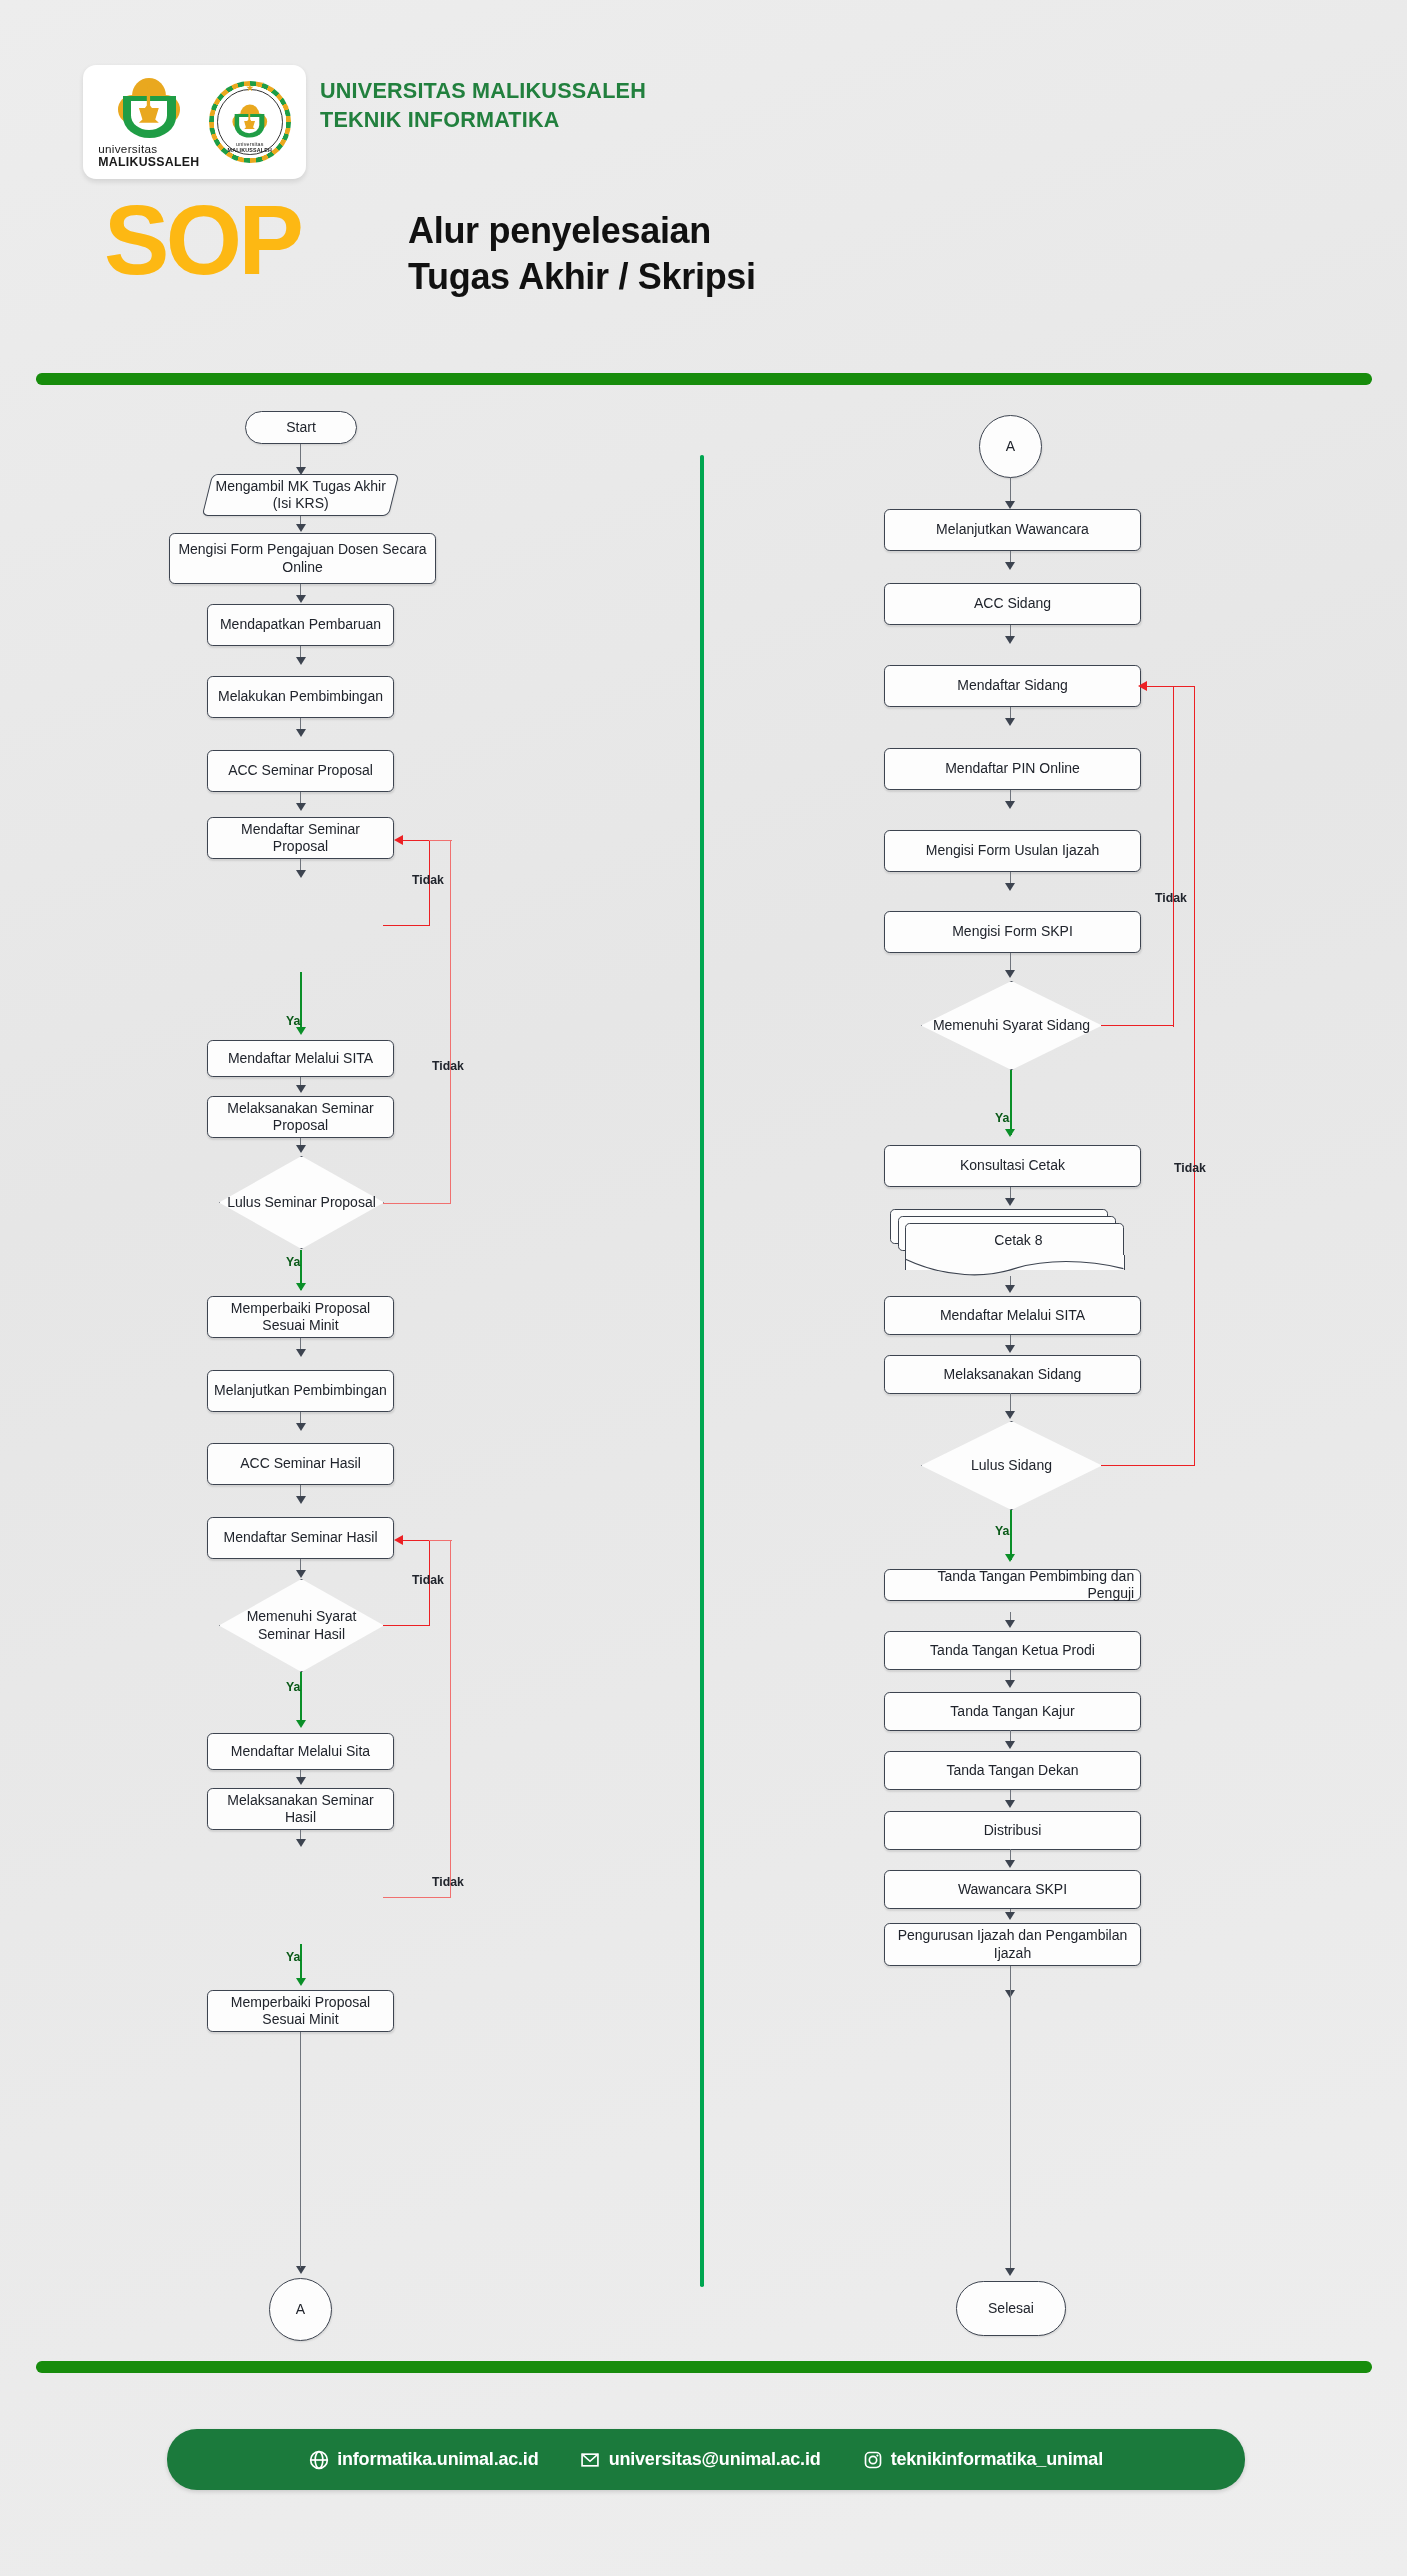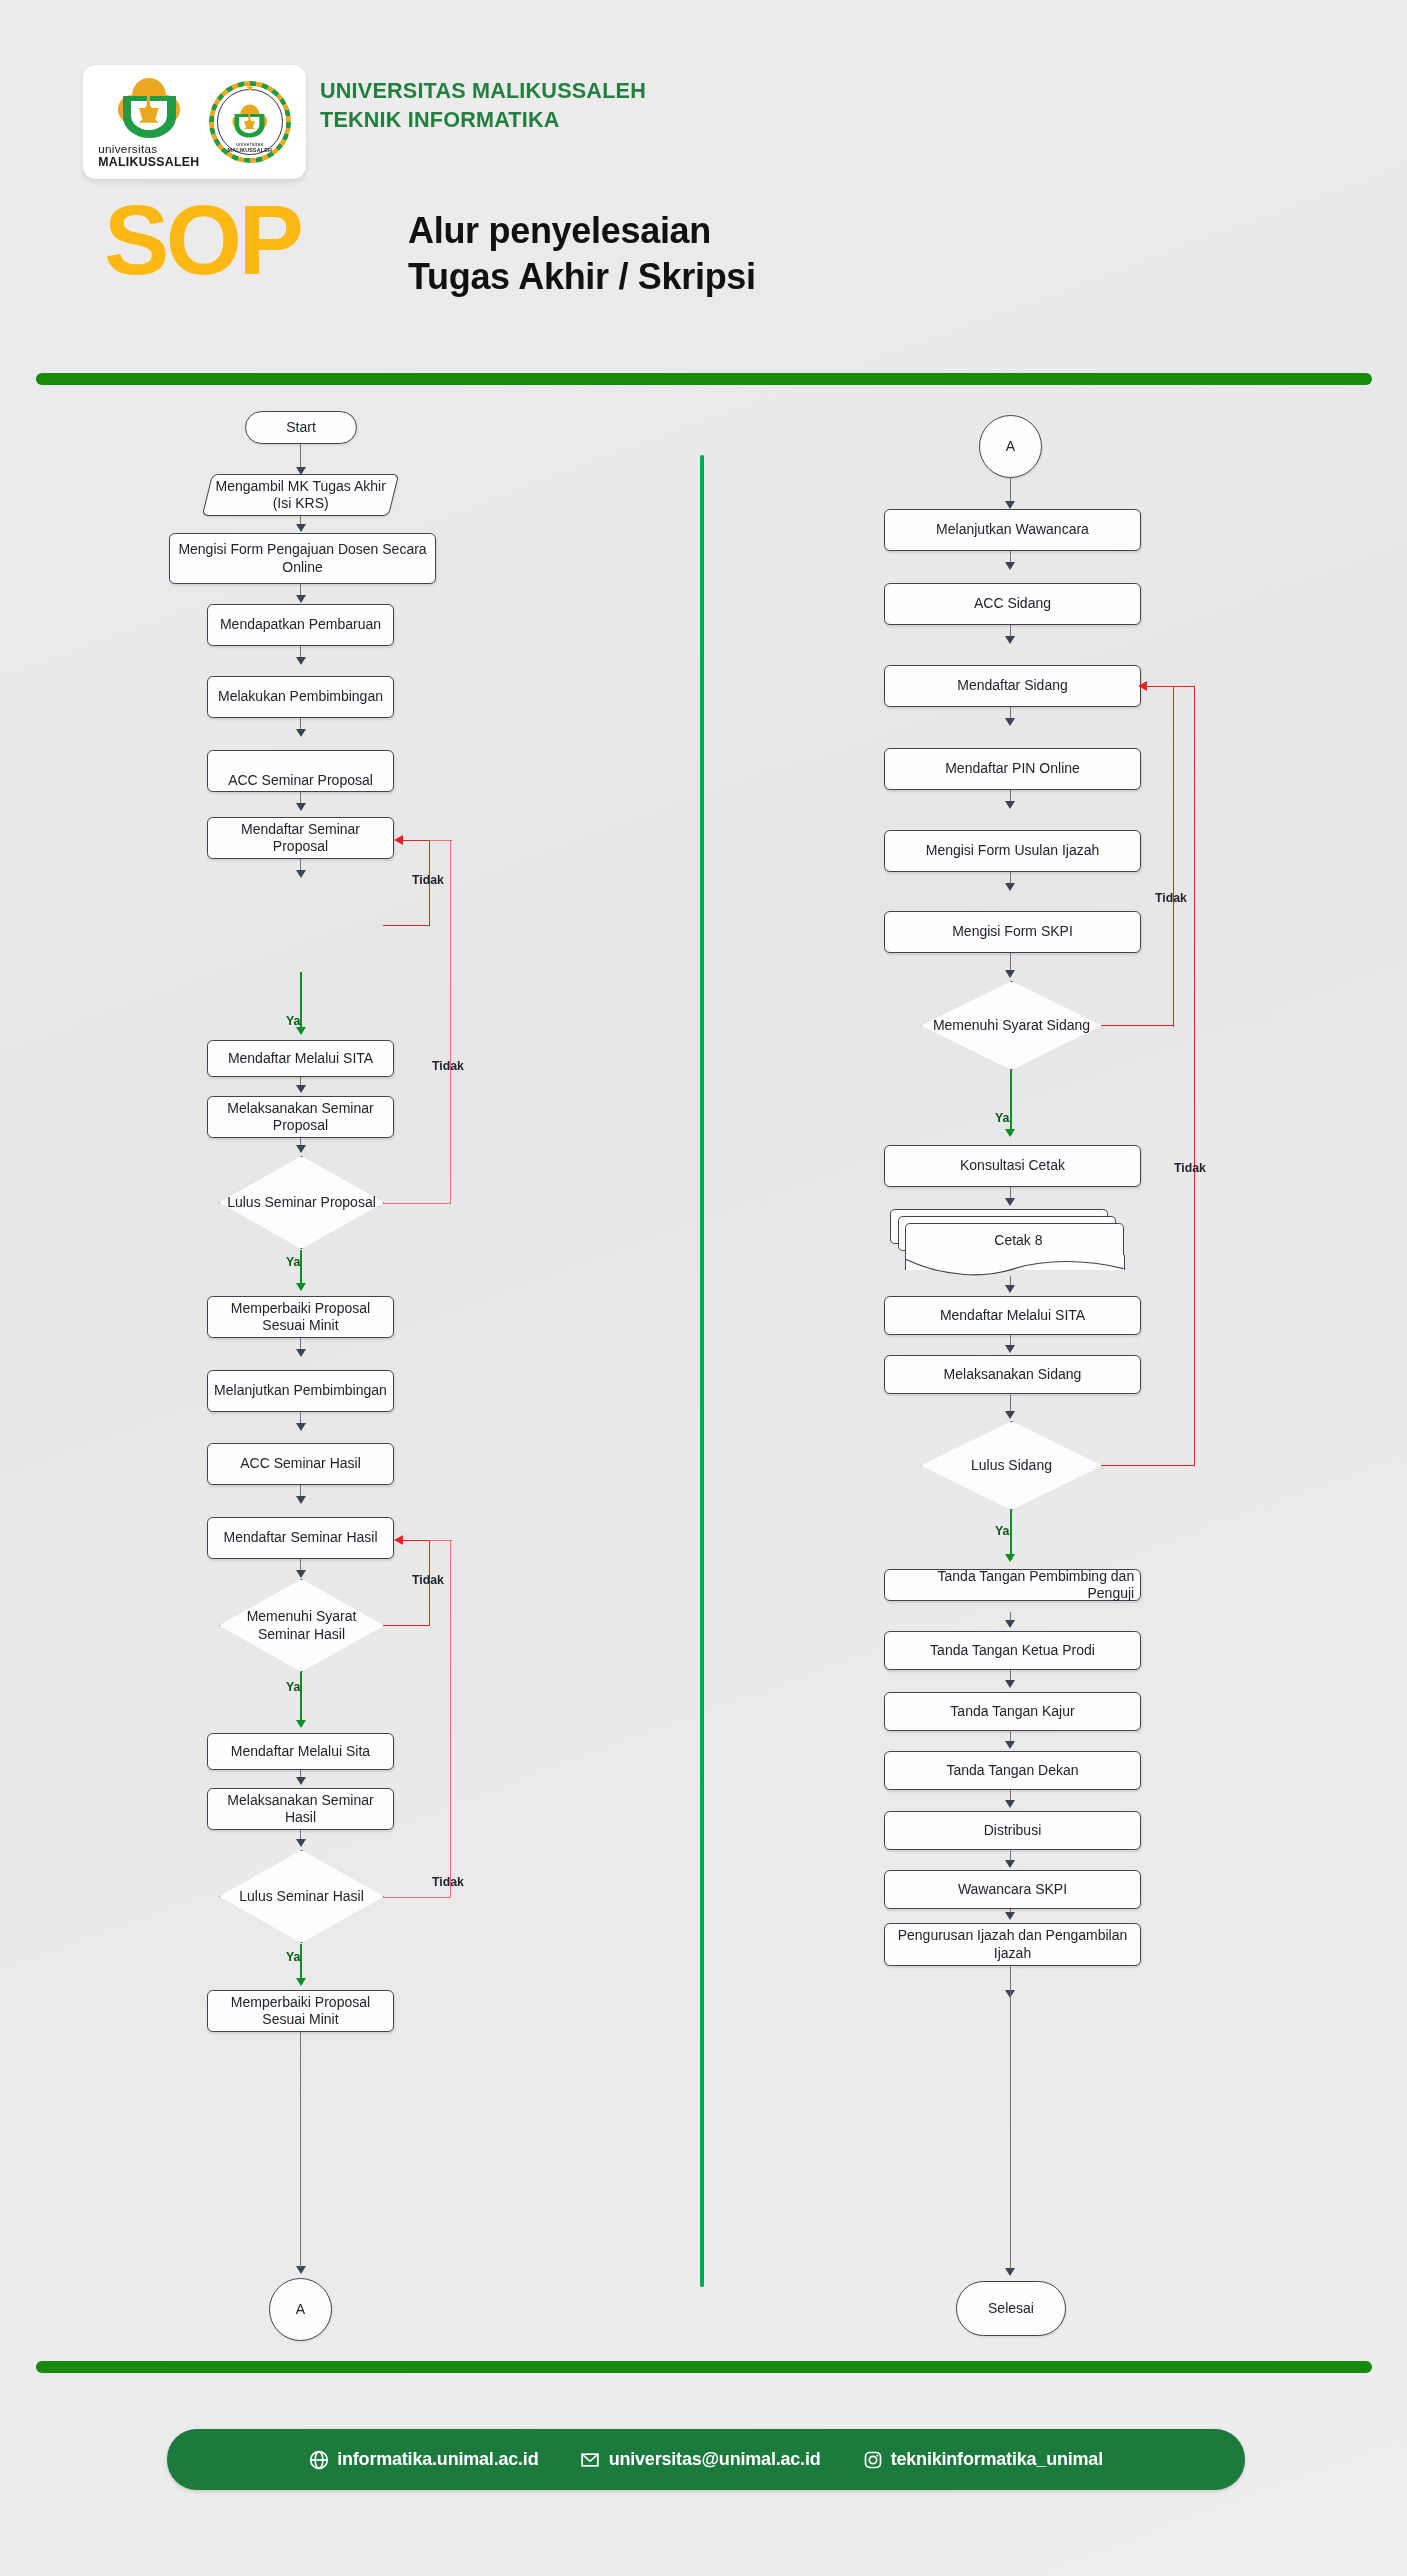--- a/index.html
+++ b/index.html
@@ -228,21 +228,21 @@
     </div>
     <div class="vline" style="left:300px;top:646px;height:14px;"></div>
     <div class="arrow" style="left:296px;top:657px;"></div>
 
     <div class="node" style="left:207px;top:676px;width:187px;height:42px;">
       <span>Melakukan Pembimbingan</span>
     </div>
     <div class="vline" style="left:300px;top:718px;height:14px;"></div>
     <div class="arrow" style="left:296px;top:729px;"></div>
 
-    <div class="node" style="left:207px;top:750px;width:187px;height:42px;align-items:flex-end;">
+    <div class="node" style="left:207px;top:750px;width:187px;height:42px;">
       <span>ACC Seminar Proposal</span>
     </div>
     <div class="vline" style="left:300px;top:792px;height:14px;"></div>
     <div class="arrow" style="left:296px;top:803px;"></div>
 
     <div class="node" style="left:207px;top:817px;width:187px;height:42px;">
       <span>Mendaftar Seminar Proposal</span>
     </div>
     <div class="vline" style="left:300px;top:859px;height:14px;"></div>
     <div class="arrow" style="left:296px;top:870px;"></div>
@@ -309,24 +309,20 @@
     </div>
     <div class="vline" style="left:300px;top:1770px;height:10.5px;"></div>
     <div class="arrow" style="left:296px;top:1777px;"></div>
 
     <div class="node" style="left:207px;top:1788px;width:187px;height:42px;">
       <span>Melaksanakan Seminar Hasil</span>
     </div>
     <div class="vline" style="left:300px;top:1830px;height:11.7px;"></div>
     <div class="arrow" style="left:296px;top:1839px;"></div>
 
-    <div class="node diamond" style="left:219px;top:1850px;width:165px;height:93px;">
-      <div class="dshape"></div>
-      <div class="dlabel">Lulus Seminar Hasil</div>
-    </div>
     <div class="vline green" style="left:300px;top:1944px;height:40px;"></div>
     <div class="arrow green" style="left:296px;top:1978px;"></div>
     <div class="lbl ya" style="left:286px;top:1950px;">Ya</div>
 
     <div class="node" style="left:207px;top:1990px;width:187px;height:42px;">
       <span>Memperbaiki Proposal Sesuai Minit</span>
     </div>
     <div class="vline" style="left:300px;top:2032px;height:14px;"></div>
 
     <div class="arrow" style="left:296px;top:2266px;"></div>

